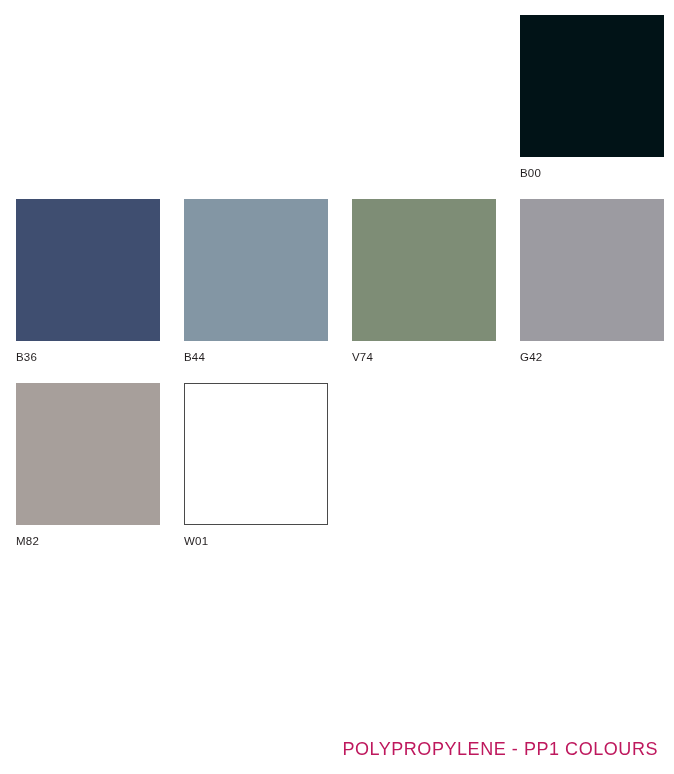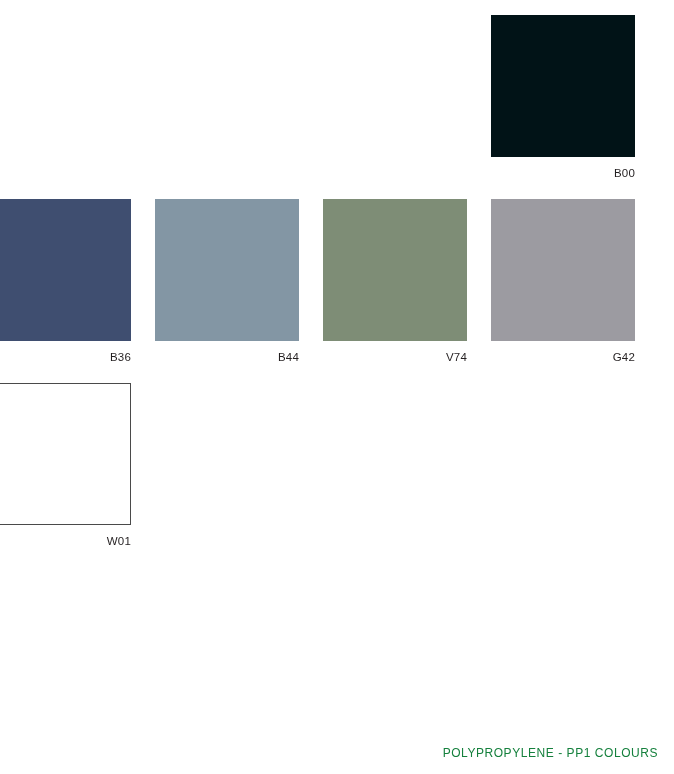--- a/index.html
+++ b/index.html
@@ -26,21 +26,21 @@
   .swatch-grid {
     display: grid;
     grid-template-columns: repeat(4, 144px);
     column-gap: 24px;
     row-gap: 19px;
   }
 
   .swatch-cell {
     display: flex;
     flex-direction: column;
-    align-items: flex-end;
+    align-items: flex-start;
     width: 115px;
   }
   .swatch-cell.is-empty {
     visibility: hidden;
   }
 
   .swatch-chip {
     width: 144px;
     height: 142px;
     box-sizing: border-box;
@@ -56,23 +56,23 @@
     line-height: 14px;
     color: #231f20;
     letter-spacing: 0.2px;
     text-align: center;
   }
 
   .footer {
     position: absolute;
     right: 16px;
     bottom: 14px;
-    font-size: 12px;
+    font-size: 18px;
     letter-spacing: 0.55px;
-    color: #15803d;
+    color: #be185d;
     text-align: right;
     white-space: nowrap;
   }
 </style>
 </head>
 <body>
 
 <div class="sheet">
 
   <div class="swatch-grid">
@@ -102,20 +102,24 @@
       </div>
       <div class="swatch-cell">
         <div class="swatch-chip" style="background-color: rgb(126, 141, 118);"></div>
         <div class="swatch-label">V74</div>
       </div>
       <div class="swatch-cell">
         <div class="swatch-chip" style="background-color: rgb(156, 155, 161);"></div>
         <div class="swatch-label">G42</div>
       </div>
       <div class="swatch-cell">
+        <div class="swatch-chip" style="background-color: rgb(167, 159, 155);"></div>
+        <div class="swatch-label">M82</div>
+      </div>
+      <div class="swatch-cell">
         <div class="swatch-chip outlined" style="background-color: rgb(255, 255, 255);"></div>
         <div class="swatch-label">W01</div>
       </div>
     </div>
 
   <div class="footer">POLYPROPYLENE - PP1 COLOURS</div>
 
 </div>
 
 </body></html>

